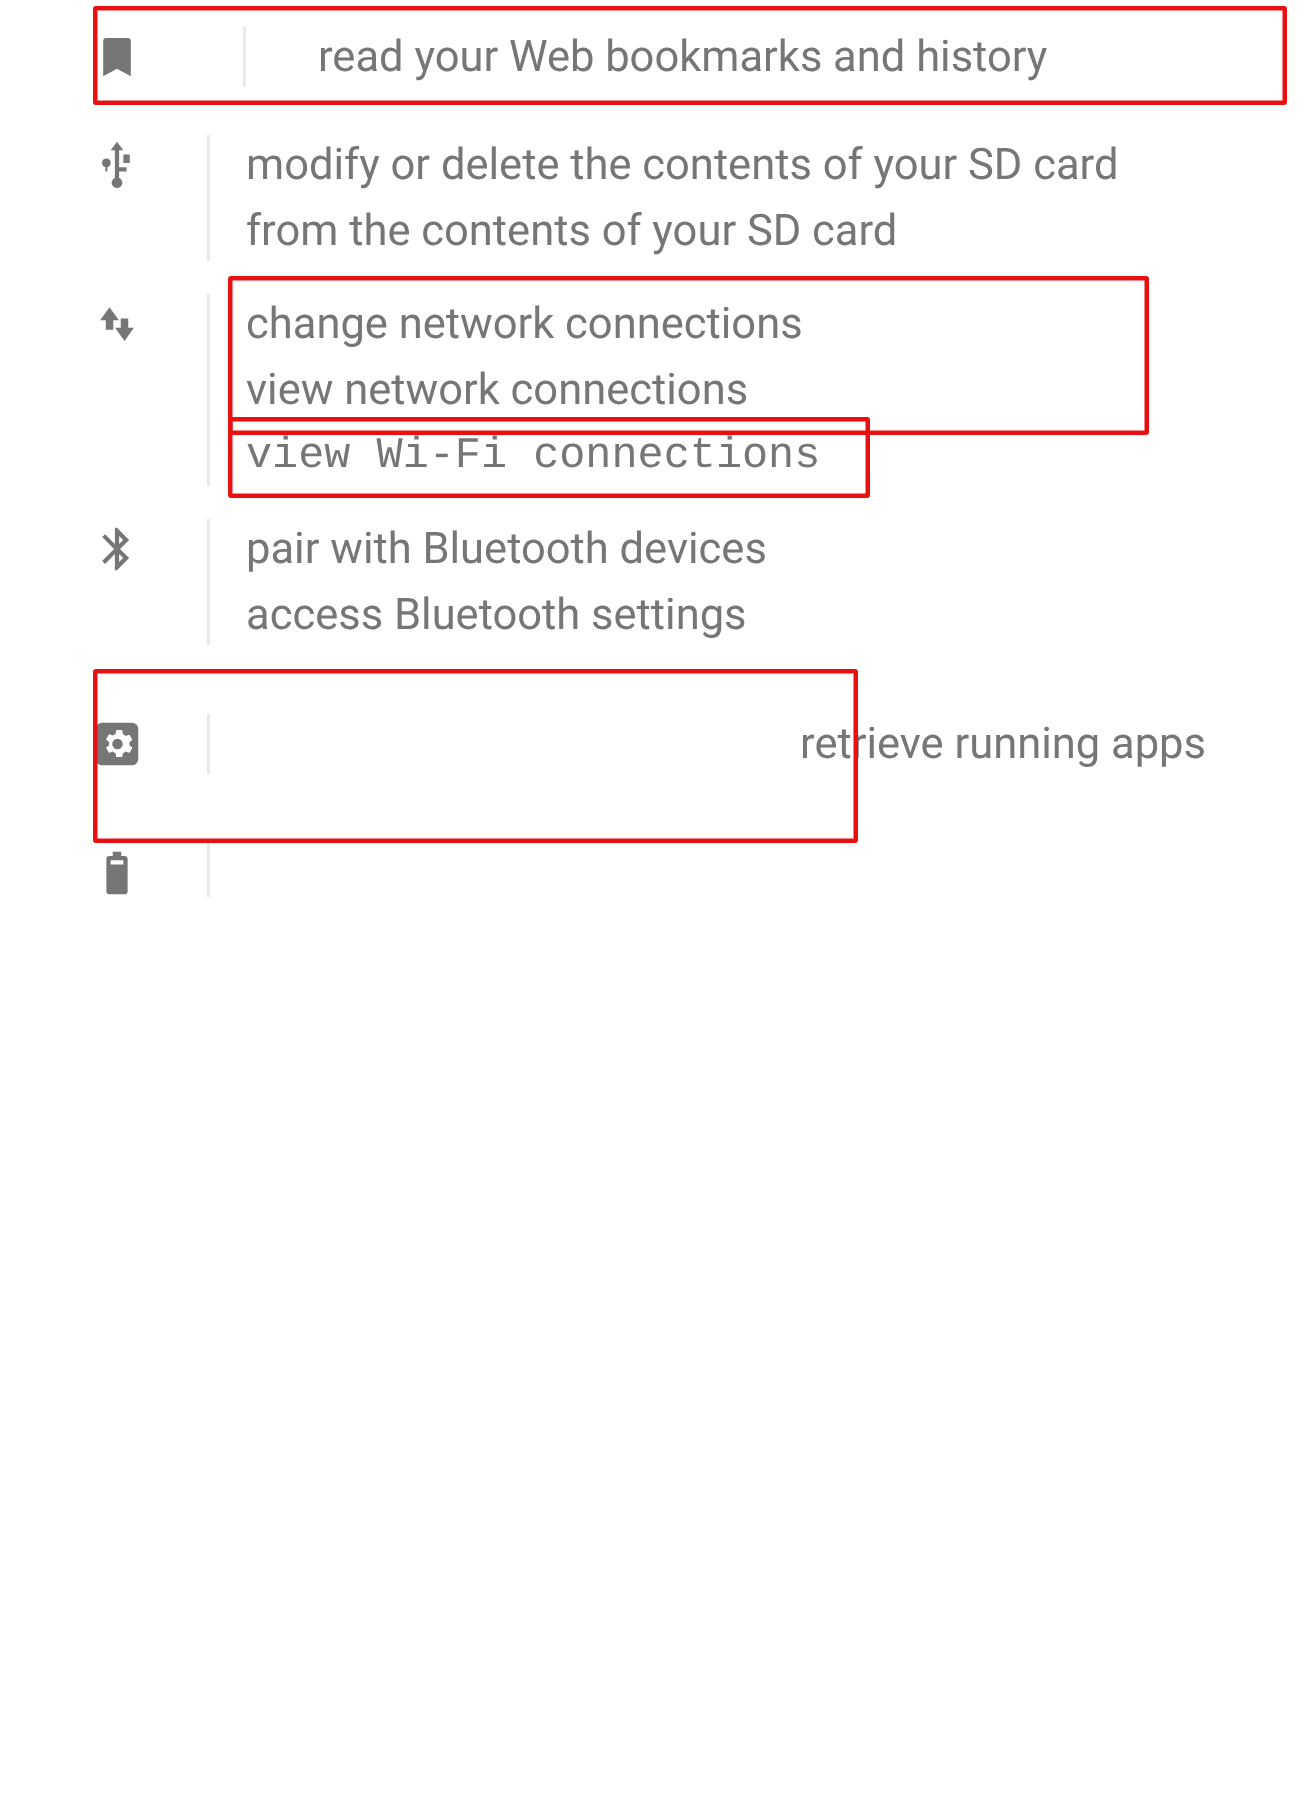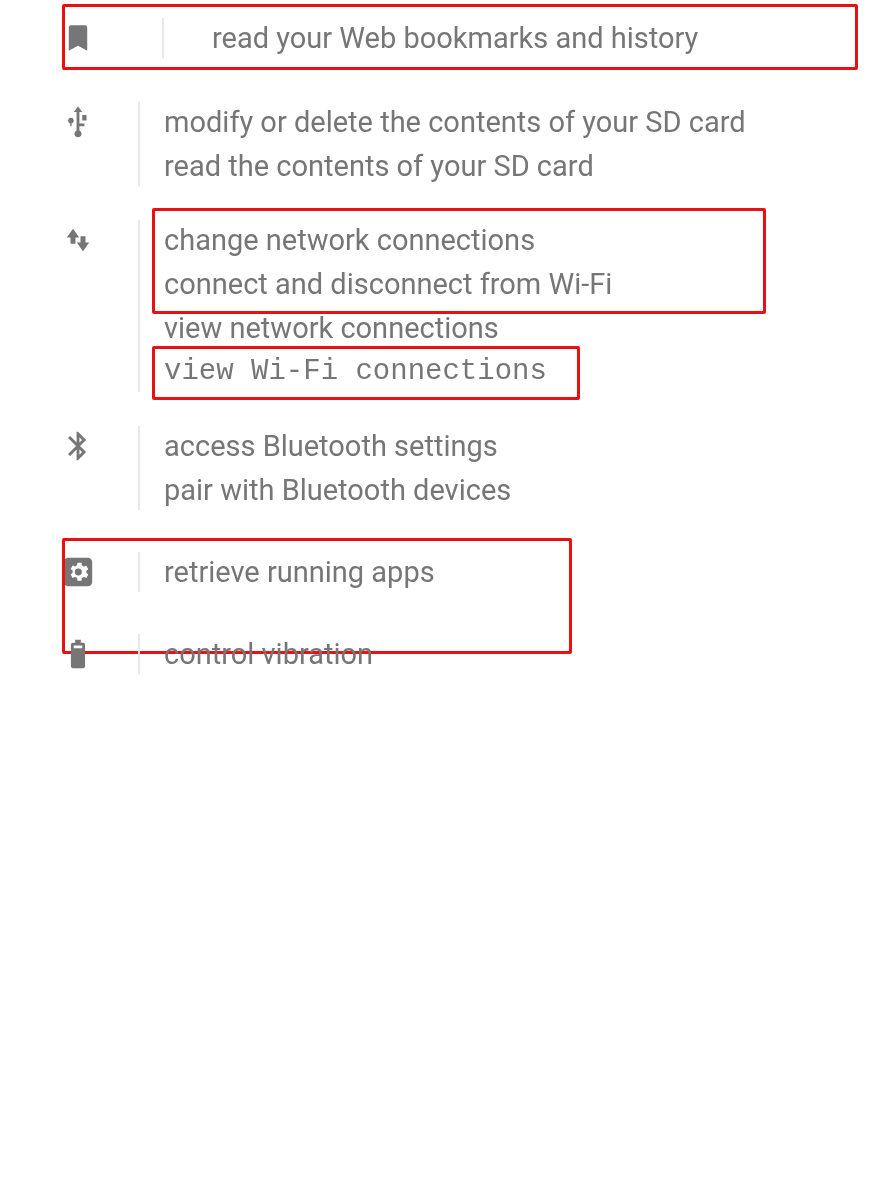--- a/index.html
+++ b/index.html
@@ -11,21 +11,21 @@
     font-size: 16px;
     color: #757575;
     width: 870px;
   }
   .container {
     padding: 0 18px 40px 18px;
   }
   .group {
     display: flex;
     align-items: flex-start;
-    margin-top: 30px;
+    margin-top: 18px;
     position: relative;
   }
   .group:first-child { margin-top: 0; }
   .icon-col {
     width: 120px;
     flex: 0 0 120px;
     display: flex;
     justify-content: center;
     padding-top: 4px;
   }
@@ -88,62 +88,61 @@
     <div class="icon-col">
       <div class="icon-box">
         <svg viewBox="0 0 24 24" width="34" height="34" fill="#767676">
             <path d="M15 7v4h1.5v2H13V5h2l-3-4-3 4h2v10H7.5v-2.06A2 2 0 0 0 7 9a2 2 0 0 0-.5 3.94V15H11v3.05a2.5 2.5 0 1 0 2 0V15h3.5v-4H18V7h-3z"></path>
           </svg>
       </div>
     </div>
     <div class="divider"></div>
     <div class="text-col">
       <div class="perm">modify or delete the contents of your SD card</div>
-      <div class="perm">read the contents of your SD card</div>
+      <div class="perm">from the contents of your SD card</div>
     </div>
   </div>
 
 
   <div class="group" style="position:relative;">
     <div class="icon-col">
       <div class="icon-box">
         <svg viewBox="0 0 24 24" width="30" height="30" fill="#767676">
             <path d="M8 3l-5 7h3v5h4V10h3L8 3zm8 18l5-7h-3V9h-4v5h-3l5 7z"></path>
           </svg>
       </div>
     </div>
     <div class="divider"></div>
     <div class="text-col" style="position:relative;">
       <div class="hl" style="left:-12px; top:-10px; width:614px; height:106px;"></div>
       <div class="perm">change network connections</div>
-      <div class="perm">connect and disconnect from Wi-Fi</div>
       <div class="perm">view network connections</div>
       <div style="position:relative;font-family:Liberation Mono, monospace;">
         <div class="hl" style="left:-12px; top:-4px; width:428px; height:54px;"></div>
         <div class="perm">view Wi-Fi connections</div>
       </div>
     </div>
   </div>
 
   <div class="group">
     <div class="icon-col">
       <div class="icon-box">
         <svg viewBox="0 0 24 24" width="34" height="34" fill="#767676">
             <path d="M17.71 7.71 12 2h-1v7.59L6.41 5 5 6.41 10.59 12 5 17.59 6.41 19 11 14.41V22h1l5.71-5.71L13.41 12l4.3-4.29zM13 5.83l1.88 1.88L13 9.59V5.83zm1.88 10.46L13 18.17v-3.76l1.88 1.88z"></path>
           </svg>
       </div>
     </div>
     <div class="divider"></div>
     <div class="text-col">
+      <div class="perm">pair with Bluetooth devices</div>
       <div class="perm">access Bluetooth settings</div>
-      <div class="perm">pair with Bluetooth devices</div>
     </div>
   </div>
 
-  <div class="group" style="position:relative; padding:8px 0;">
+  <div class="group" style="position:relative; padding:24px 0;text-align:right;">
     <div class="hl" style="left:44px; top:-4px; width:510px; height:116px;"></div>
     <div class="icon-col">
       <div class="icon-box">
         <svg viewBox="0 0 24 24" width="34" height="34" fill="#767676">
             <rect x="2" y="2" width="20" height="20" rx="3"></rect>
             <path fill="#ffffff" d="M19.14 12.94a7.07 7.07 0 0 0 .05-.94 7.07 7.07 0 0 0-.05-.94l1.54-1.2a.37.37 0 0 0 .09-.47l-1.46-2.53a.37.37 0 0 0-.45-.16l-1.82.73a6.93 6.93 0 0 0-1.63-.95l-.28-1.94A.36.36 0 0 0 14.77 4h-2.92a.36.36 0 0 0-.36.31l-.28 1.94c-.58.24-1.13.55-1.63.95l-1.82-.73a.37.37 0 0 0-.45.16L5.85 9.16a.37.37 0 0 0 .09.47l1.54 1.2c-.03.31-.05.63-.05.94s.02.63.05.94l-1.54 1.2a.37.37 0 0 0-.09.47l1.46 2.53c.1.18.31.25.45.16l1.82-.73c.5.4 1.05.71 1.63.95l.28 1.94c.03.18.18.31.36.31h2.92c.18 0 .33-.13.36-.31l.28-1.94c.58-.24 1.13-.55 1.63-.95l1.82.73c.14.09.35.02.45-.16l1.46-2.53a.37.37 0 0 0-.09-.47l-1.54-1.2zM12.31 15a3 3 0 1 1 0-6 3 3 0 0 1 0 6z" transform="scale(0.82) translate(2.6 2.6)"></path>
           </svg>
       </div>
     </div>
     <div class="divider"></div>
@@ -155,17 +154,16 @@
   <div class="group">
     <div class="icon-col">
       <div class="icon-box">
         <svg viewBox="0 0 24 24" width="34" height="34" fill="#767676">
             <path d="M15.67 4H14V2h-4v2H8.33A1.33 1.33 0 0 0 7 5.33v15.34C7 21.4 7.6 22 8.33 22h7.34c.73 0 1.33-.6 1.33-1.33V5.33C17 4.6 16.4 4 15.67 4zM15 8H9V6h6v2z"></path>
           </svg>
       </div>
     </div>
     <div class="divider"></div>
     <div class="text-col">
-      <div class="perm">control vibration</div>
     </div>
   </div>
 
 </div>
 
 </body></html>

